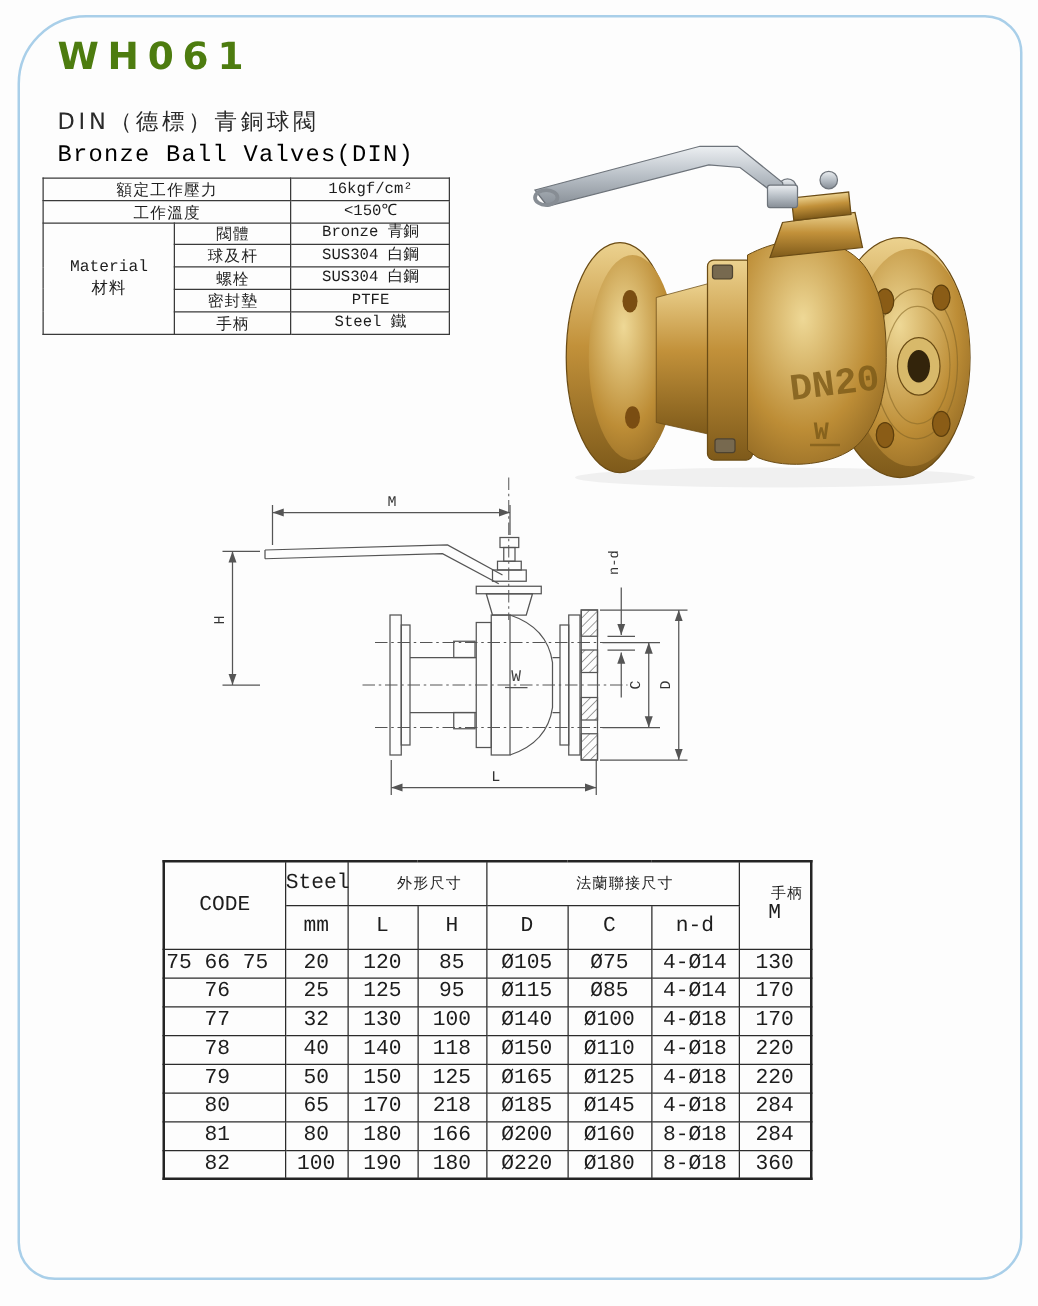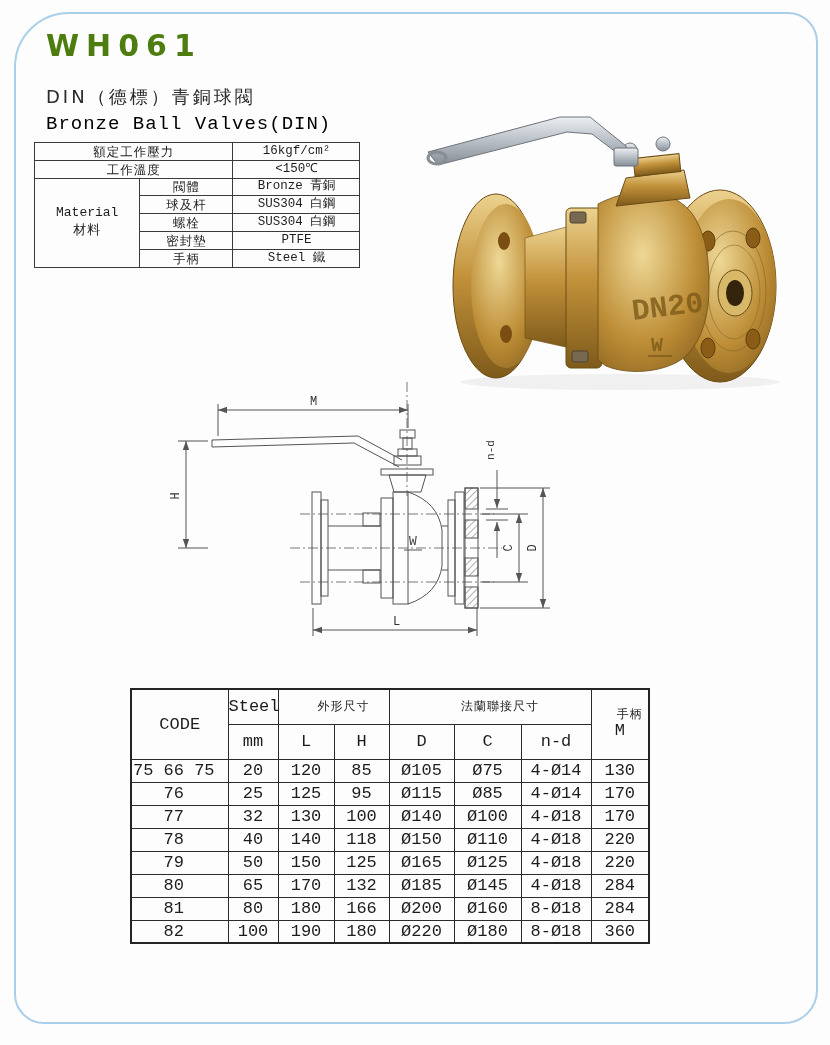--- a/index.html
+++ b/index.html
@@ -336,21 +336,21 @@
         <td>Ø165</td>
         <td>Ø125</td>
         <td>4-Ø18</td>
         <td>220</td>
       </tr>
 
       <tr>
         <td class="code">80</td>
         <td>65</td>
         <td>170</td>
-        <td>132</td>
+        <td>218</td>
         <td>Ø185</td>
         <td>Ø145</td>
         <td>4-Ø18</td>
         <td>284</td>
       </tr>
 
       <tr>
         <td class="code">81</td>
         <td>80</td>
         <td>180</td>

